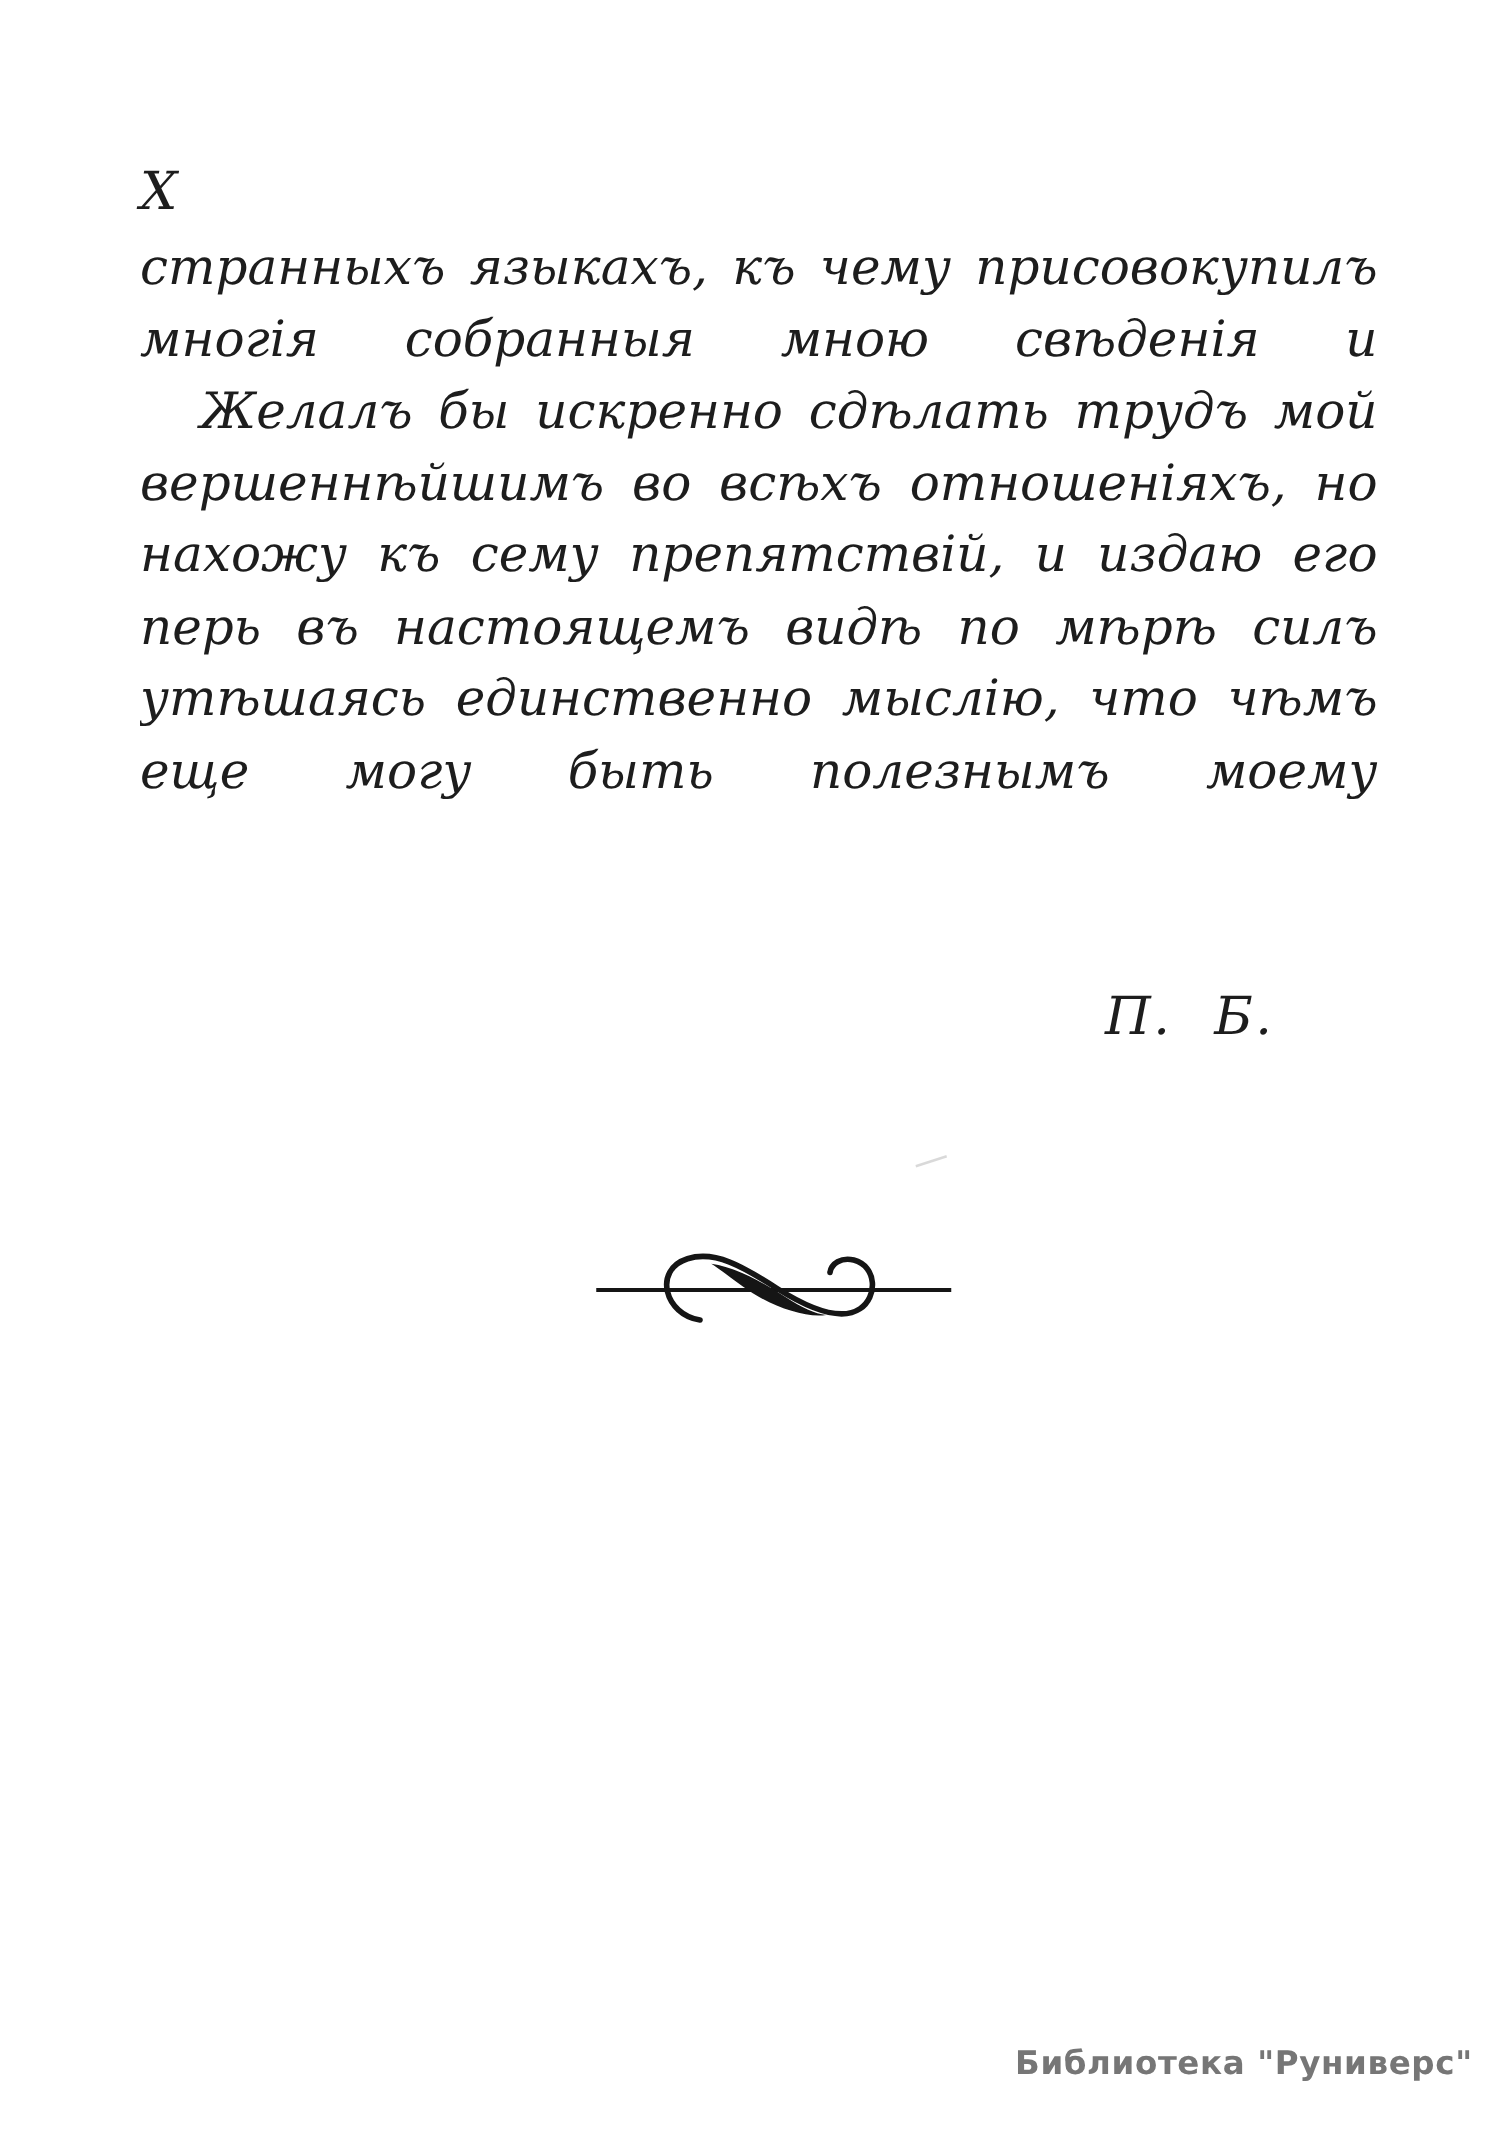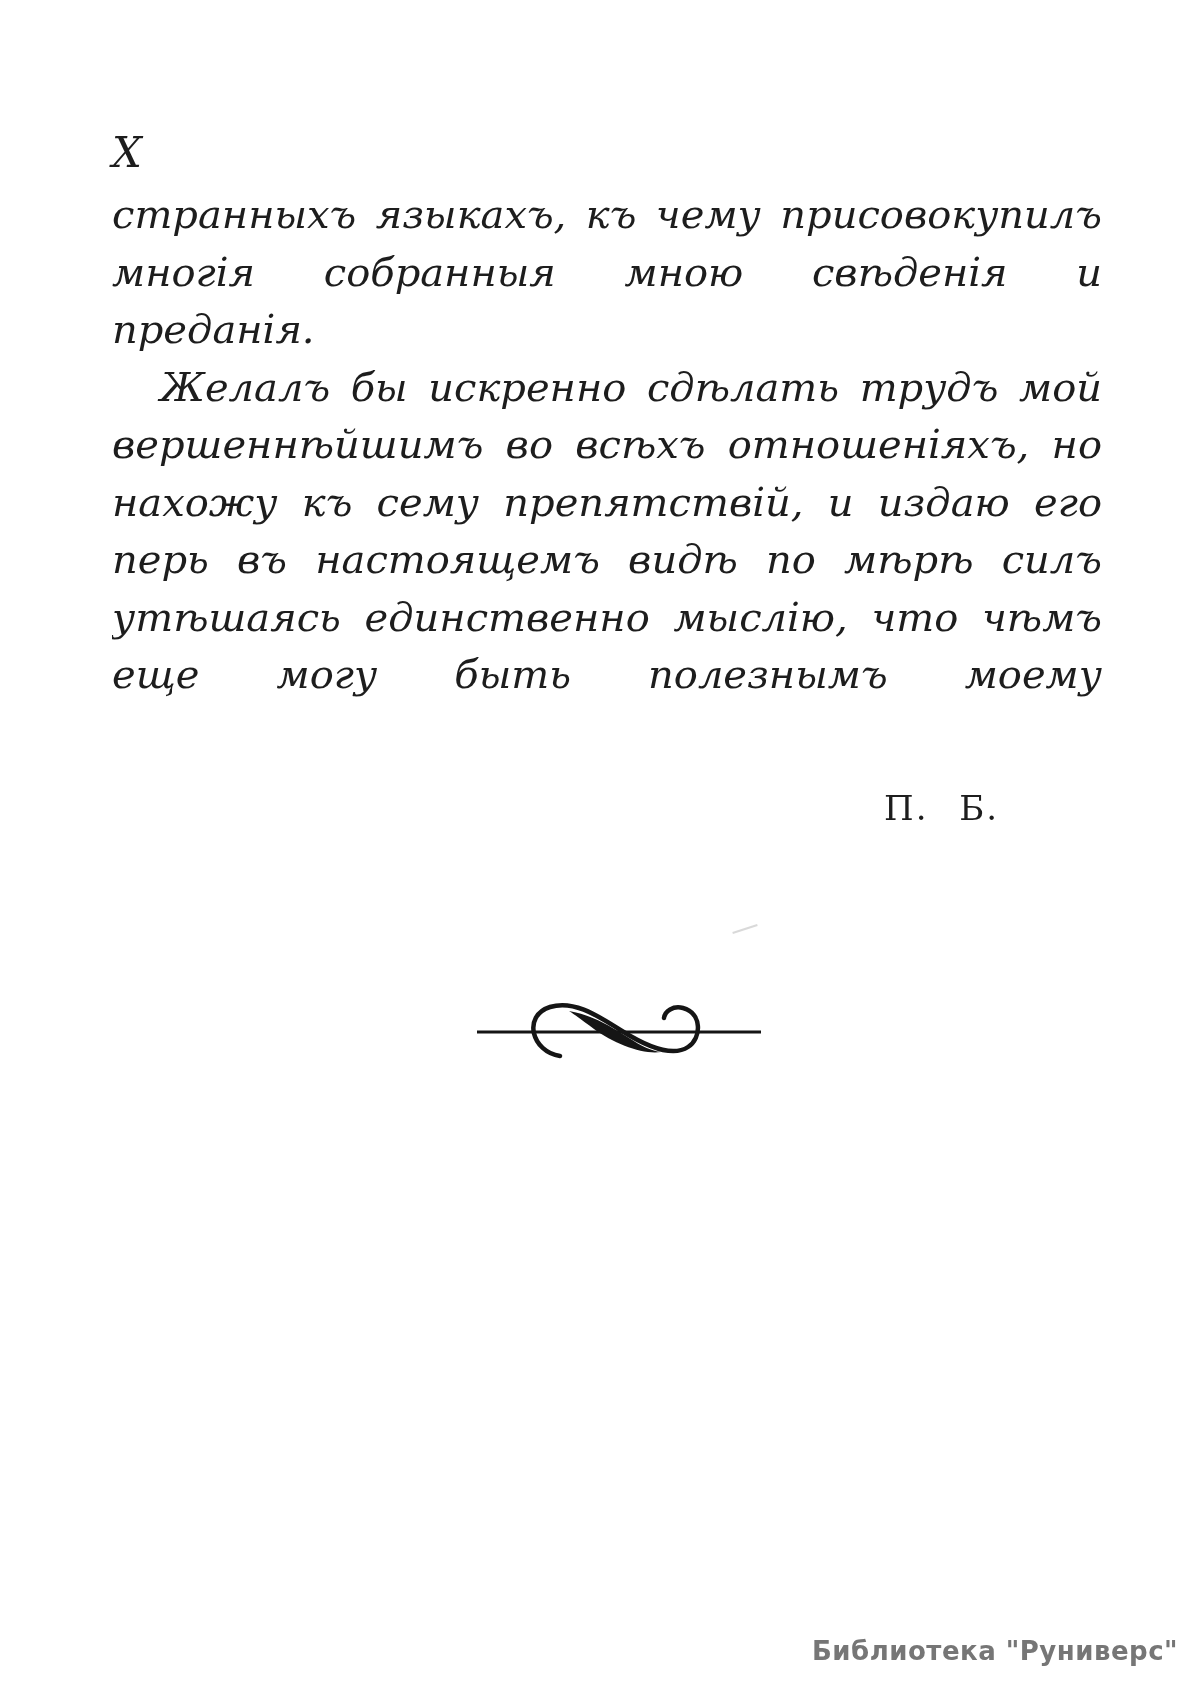--- a/index.html
+++ b/index.html
@@ -43,21 +43,22 @@
     text-align: justify;
     text-align-last: justify;
   }
   .line.indent {
     padding-left: 48px;
   }
   .signature {
     position: absolute;
     top: 788px;
     left: 884px;
-    font-size: 34px;
+    font-size: 42px;
+    font-style: italic;
     word-spacing: 18px;
     letter-spacing: 2px;
   }
   .ornament {
     position: absolute;
     top: 996px;
     left: 474px;
     width: 290px;
     height: 68px;
   }
@@ -87,21 +88,20 @@
 
 <div class="page">
 
   <div class="page-number">X</div>
 
   <div class="text-block">
 
     <div class="para">
       <div class="line justify">странныхъ языкахъ, къ чему присовокупилъ и</div>
       <div class="line justify">многія собранныя мною свѣденія и изустныя</div>
-      <div class="line">преданія.</div>
     </div>
 
     <div class="para">
       <div class="line justify indent">Желалъ бы искренно сдѣлать трудъ мой со-</div>
       <div class="line justify">вершеннѣйшимъ во всѣхъ отношеніяхъ, но много</div>
       <div class="line justify">нахожу къ сему препятствій, и издаю его те-</div>
       <div class="line justify">перь въ настоящемъ видѣ по мѣрѣ силъ моихъ,</div>
       <div class="line justify">утѣшаясь единственно мыслію, что чѣмъ нибудь</div>
       <div class="line justify">еще могу быть полезнымъ моему Отечеству.</div>
     </div>

